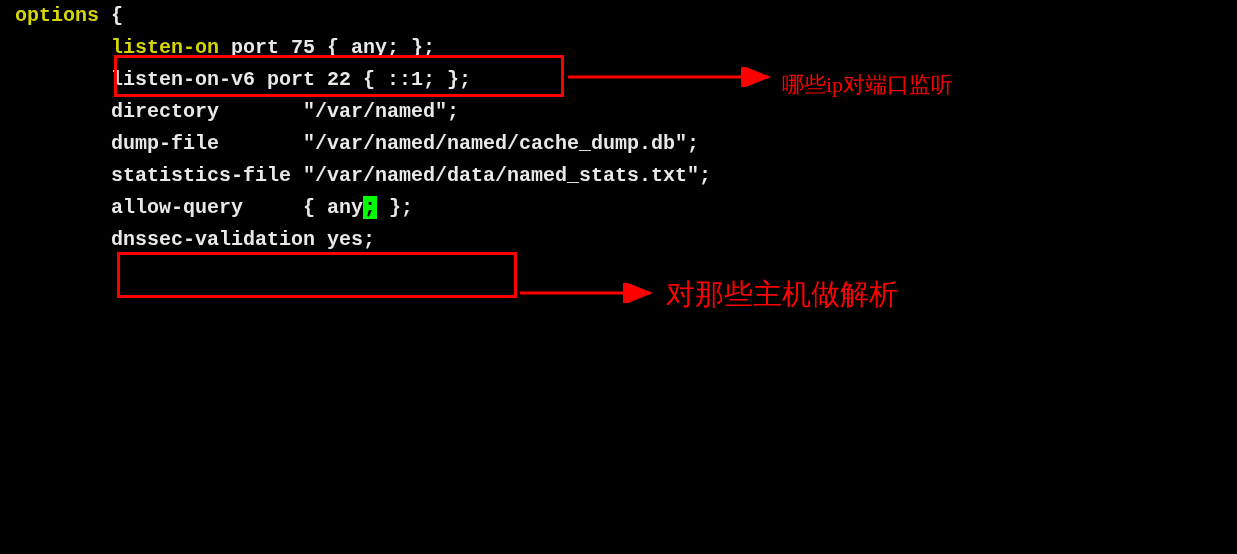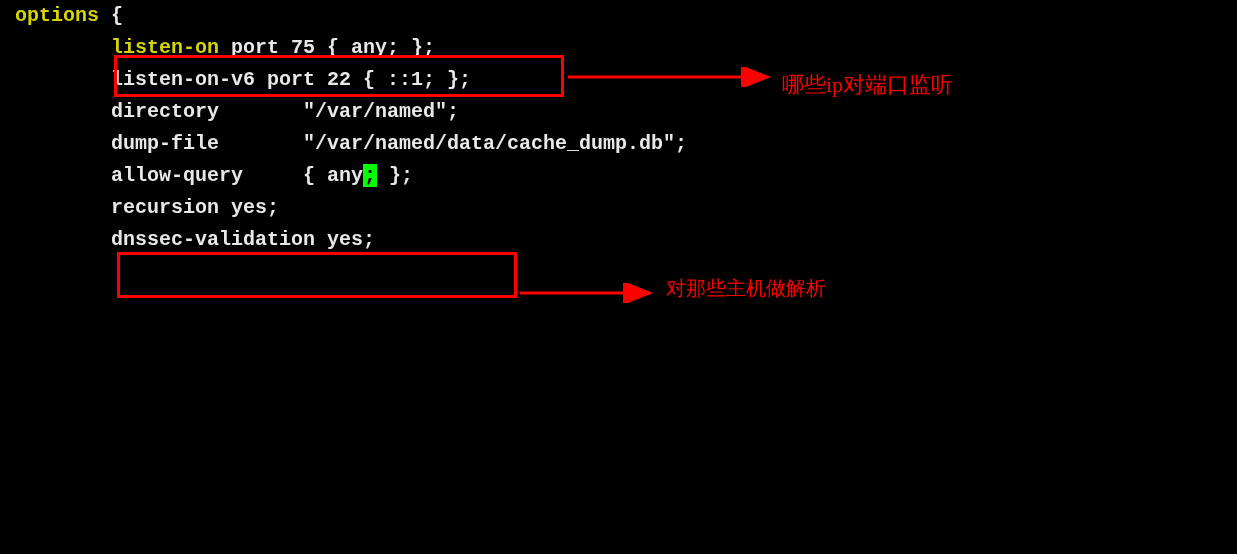--- a/index.html
+++ b/index.html
@@ -55,21 +55,21 @@
       font-size: 22px;
       font-weight: normal;
       left: 782px;
       top: 30px;
       margin-top: 40px;
     }
     .annotation2 {
       position: absolute;
       color: #ff0000;
       font-family: 'SimSun', serif;
-      font-size: 20px;
+      font-size: 29px;
       font-weight: normal;
       left: 666px;
       top: 275px;
     }
     .arrow1 {
       position: absolute;
       left: 568px;
       top: 67px;
       pointer-events: none;
     }
@@ -81,23 +81,23 @@
     }
   </style>
 </head>
 <body>
 
 <div class="terminal">
   <div class="line"><span class="yellow">options</span><span class="white"> {</span></div>
   <div class="line"><span class="white">        </span><span class="yellow">listen-on</span><span class="white"> port 75 { any; };</span></div>
   <div class="line white">        listen-on-v6 port 22 { ::1; };</div>
   <div class="line white">        directory       "/var/named";</div>
-  <div class="line white">        dump-file       "/var/named/data/cache_dump.db";</div>
+  <div class="line white">        dump-file       "/var/named/named/cache_dump.db";</div>
+  <div class="line white">        statistics-file "/var/named/data/named_stats.txt";</div>
   <div class="line"><span class="white">        allow-query     { any</span><span class="cursor">;</span><span class="white"> };</span></div>
-  <div class="line white">        recursion yes;</div>
   <div class="line white"></div>
   <div class="line white">        dnssec-validation yes;</div>
 </div>
 
 <div class="box1"></div>
 <div class="box2"></div>
 
 <div class="annotation1">哪些ip对端口监听</div>
 <div class="annotation2">对那些主机做解析</div>
 

